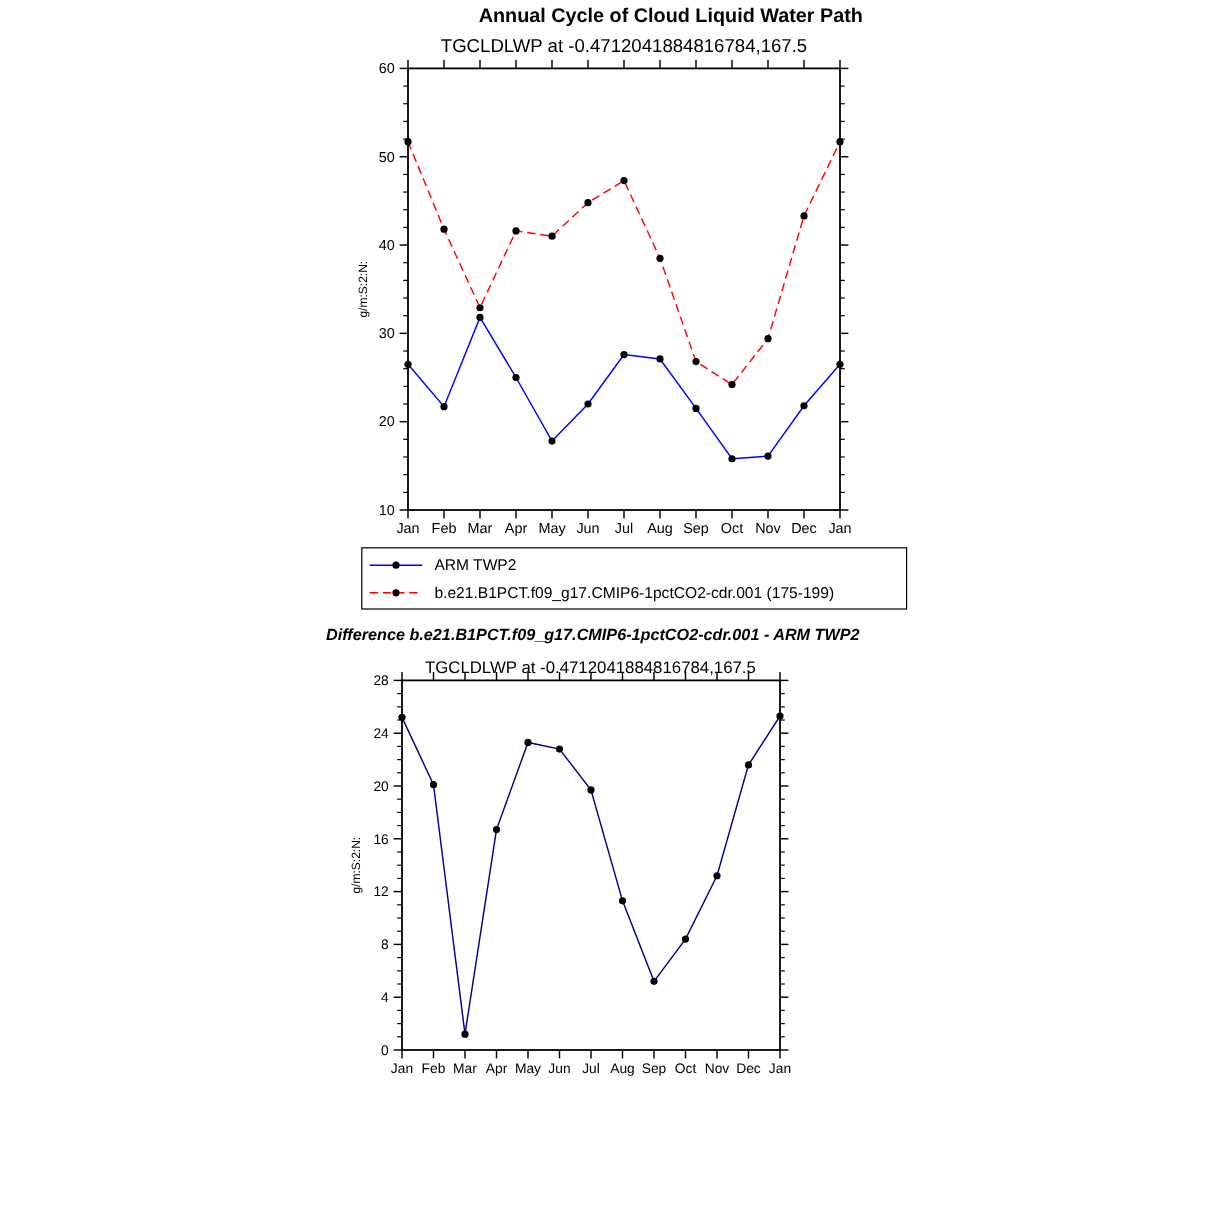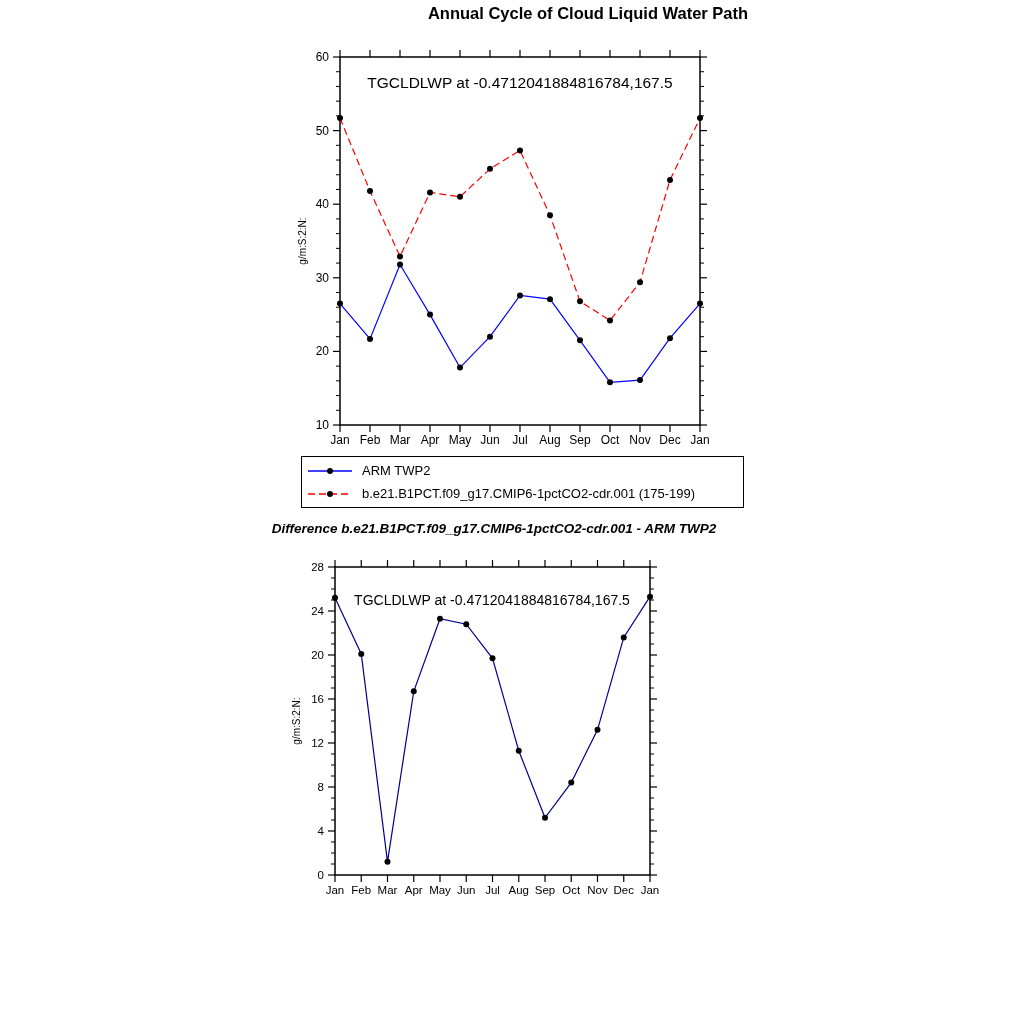--- a/index.html
+++ b/index.html
@@ -2,32 +2,32 @@
 <html><head>
 <meta charset="utf-8">
 <style>
   html,body{margin:0;padding:0;}
   body{
     width:1024px;height:1024px;background:#ffffff;position:relative;overflow:hidden;
     font-family:"Liberation Sans",sans-serif;color:#000;
   }
   .abs{position:absolute;}
   .chart-title{font-weight:bold;white-space:nowrap;transform:translateX(-50%);}
-  .chart-subtitle{white-space:nowrap;transform:translateX(-50%);margin-top:44px;}
+  .chart-subtitle{white-space:nowrap;transform:translateX(-50%);}
   #legend-box{
     position:absolute;left:301px;top:456px;width:436px;height:48px;
-    border:1px solid #000;padding:2px 0 0 5px;background:#fff;
+    border:1px solid #000;padding:2px 12px 0 5px;background:#fff;
   }
   .legend-row{display:flex;align-items:center;height:23px;gap:9px;font-size:13px;white-space:nowrap;}
   svg text{font-family:"Liberation Sans",sans-serif;fill:#000;}
 </style>
 </head>
 <body>
 
-<div class="abs chart-title" style="left:588px;top:4px;font-size:16.5px;">Annual Cycle of Cloud Liquid Water Path</div>
+<div class="abs chart-title" style="left:559px;top:4px;font-size:16.5px;">Annual Cycle of Cloud Liquid Water Path</div>
 <div class="abs chart-subtitle" style="left:520px;top:30px;font-size:15.5px;">TGCLDLWP at -0.4712041884816784,167.5</div>
 
 <svg id="chart1-svg" class="abs" style="left:290px;top:45px;" width="470" height="410">
     <line x1="50" y1="365.28" x2="46" y2="365.28" stroke="#000" stroke-width="1"></line>
     <line x1="410" y1="365.28" x2="414" y2="365.28" stroke="#000" stroke-width="1"></line>
     <line x1="50" y1="350.56" x2="46" y2="350.56" stroke="#000" stroke-width="1"></line>
     <line x1="410" y1="350.56" x2="414" y2="350.56" stroke="#000" stroke-width="1"></line>
     <line x1="50" y1="335.84" x2="46" y2="335.84" stroke="#000" stroke-width="1"></line>
     <line x1="410" y1="335.84" x2="414" y2="335.84" stroke="#000" stroke-width="1"></line>
     <line x1="50" y1="321.12" x2="46" y2="321.12" stroke="#000" stroke-width="1"></line>

